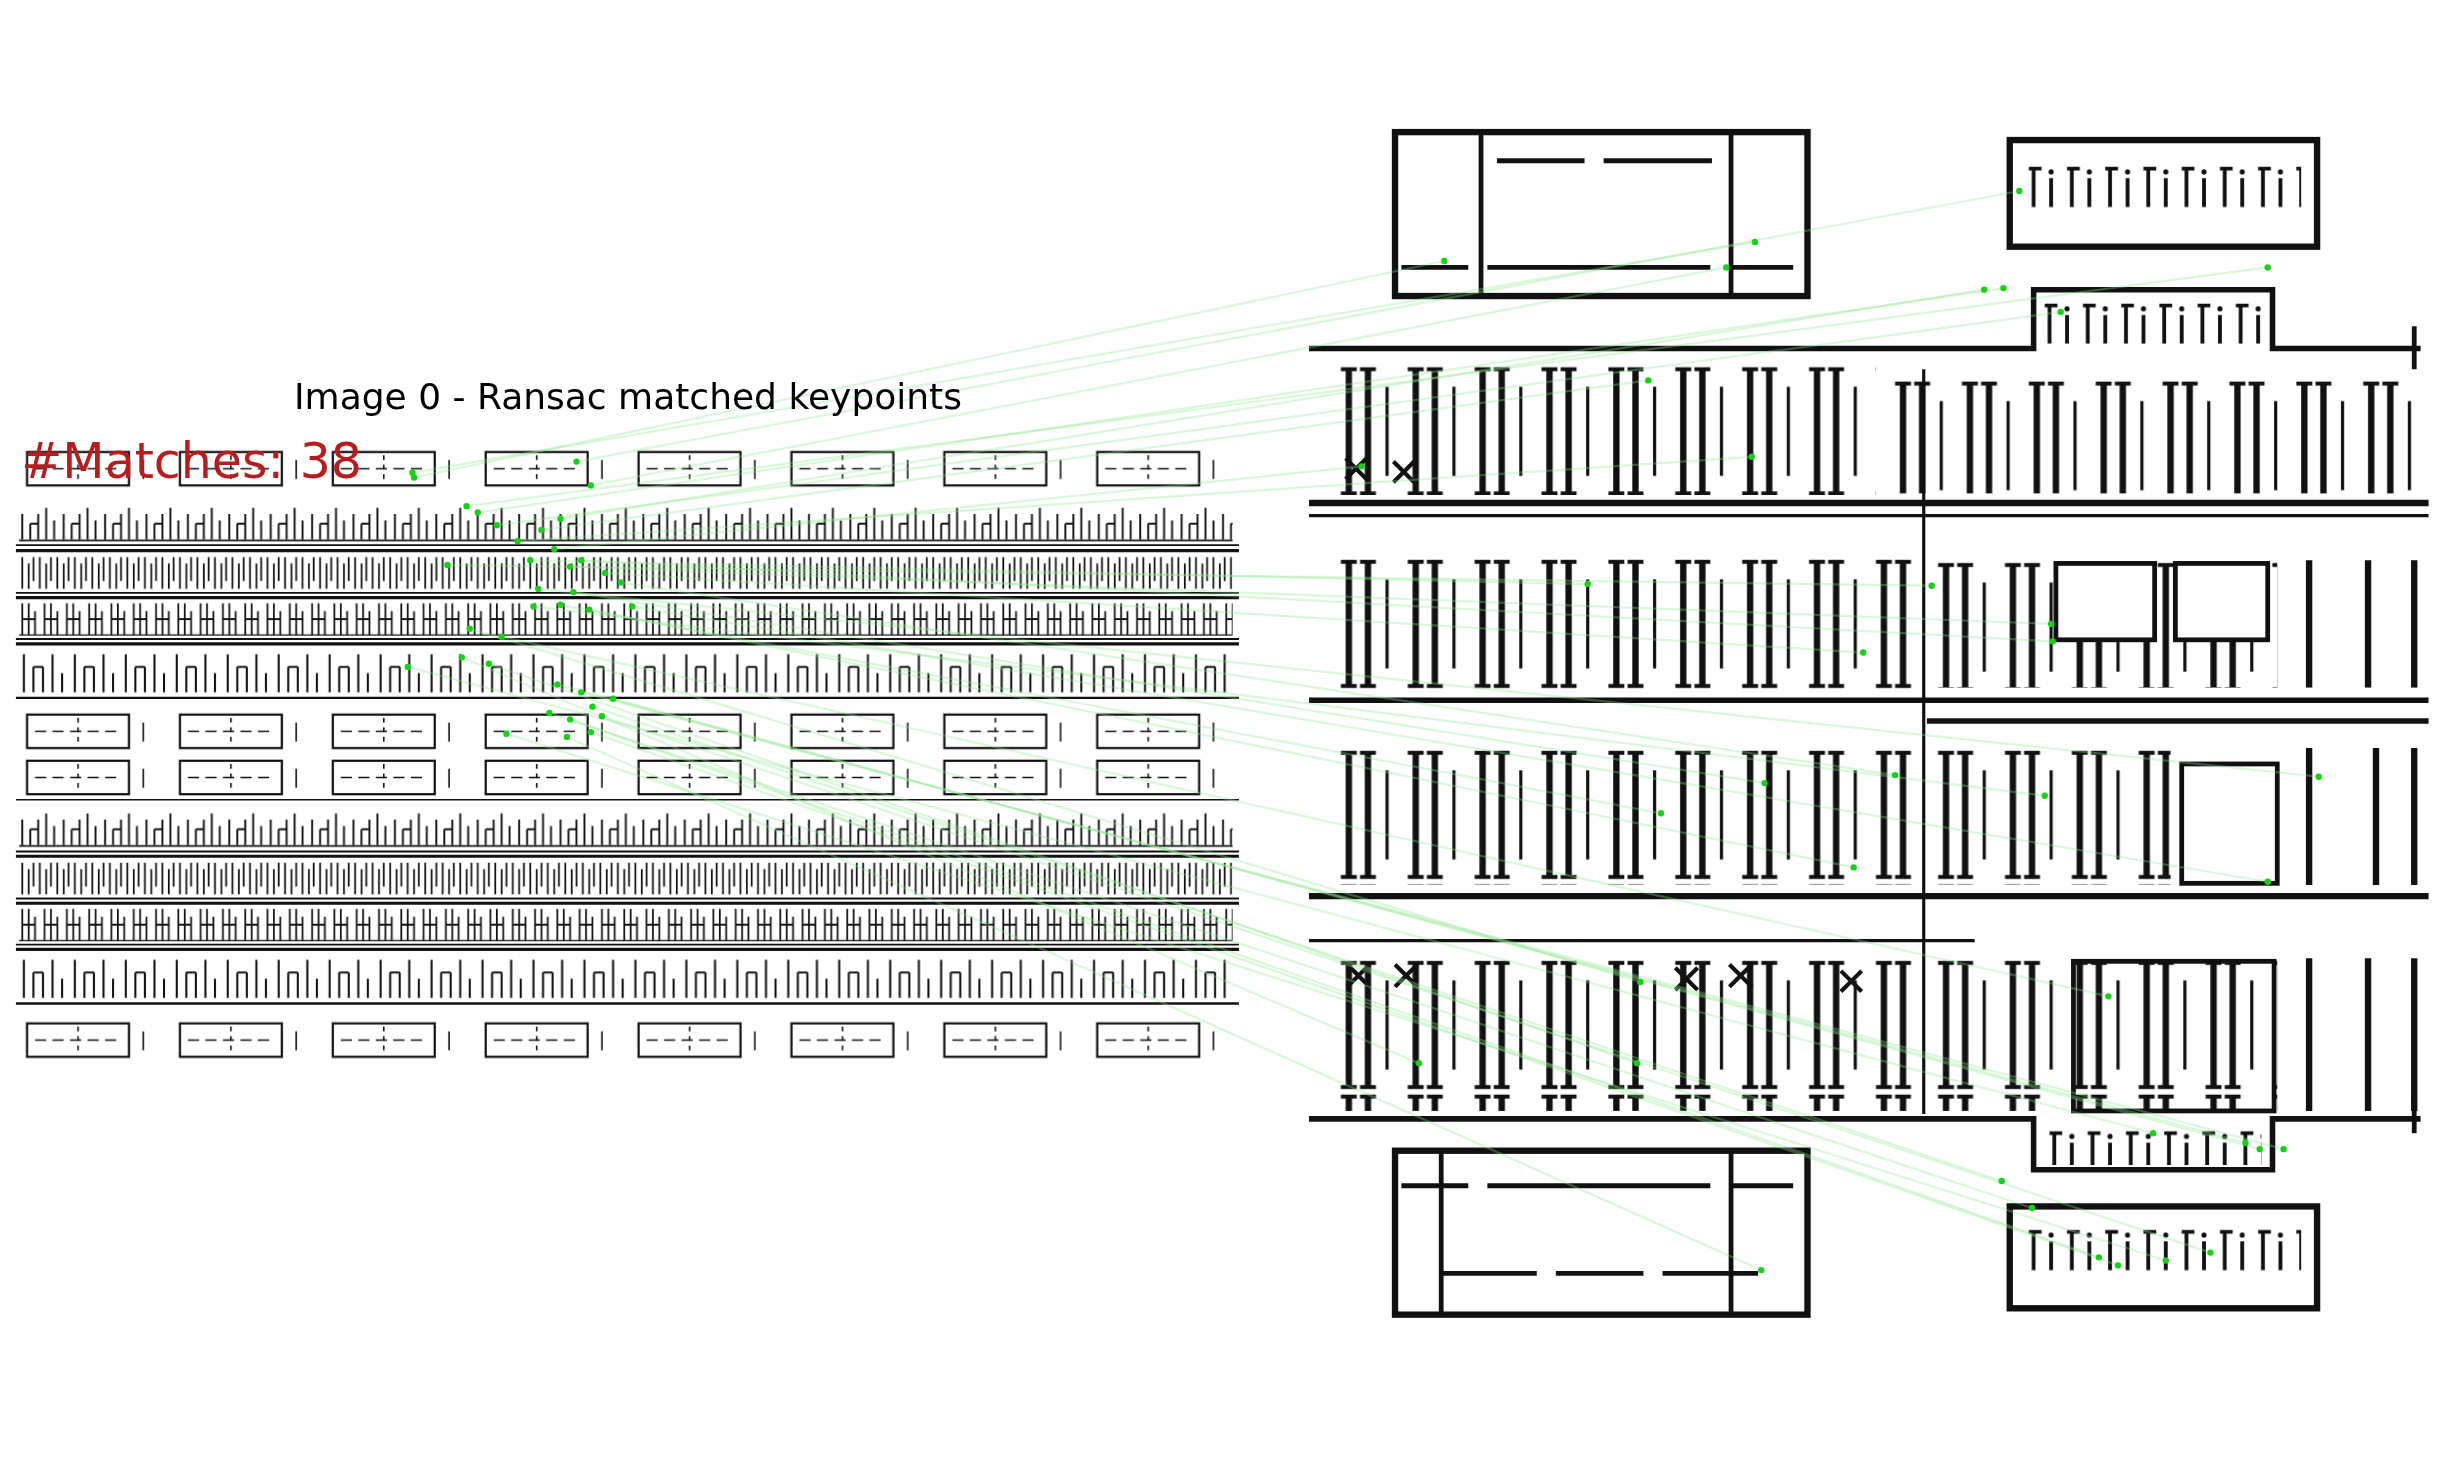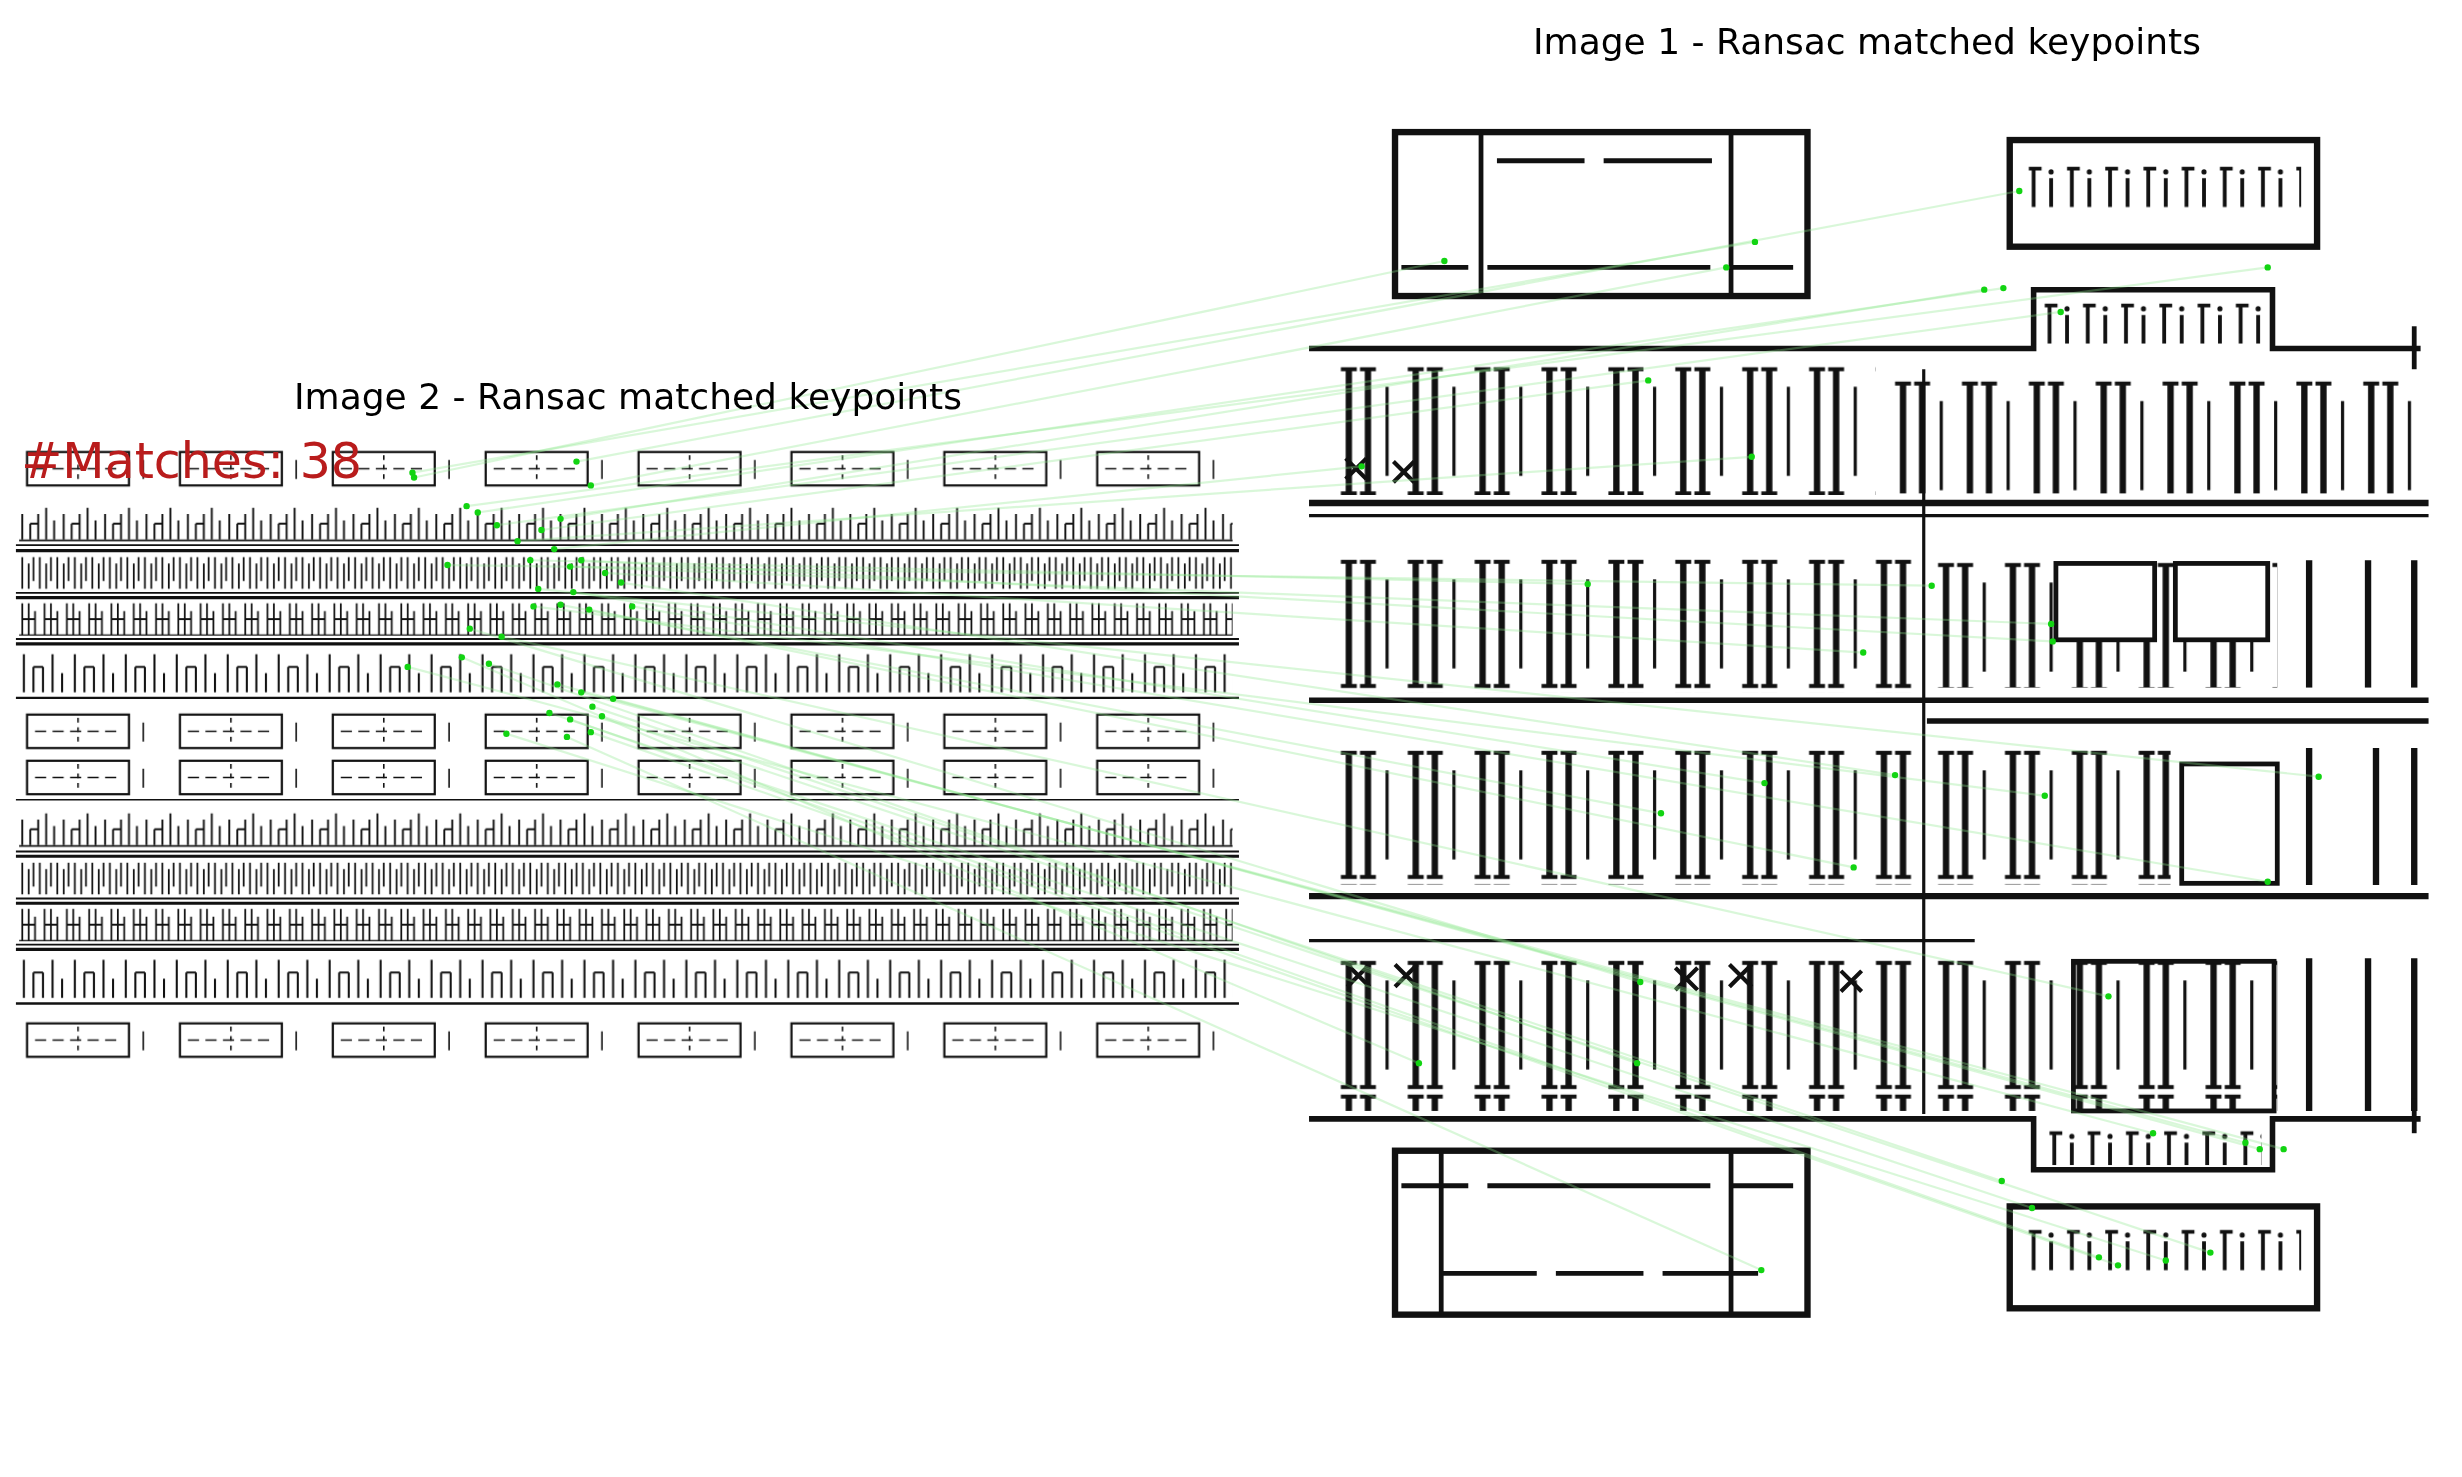--- a/index.html
+++ b/index.html
@@ -340,17 +340,16 @@
         <circle cx="1257" cy="742" r="2" fill="#12d412"></circle>
         <circle cx="1276" cy="759" r="2" fill="#12d412"></circle>
         <circle cx="1388" cy="787" r="2" fill="#12d412"></circle>
         <circle cx="1318" cy="790" r="2" fill="#12d412"></circle>
         <circle cx="1360" cy="792" r="2" fill="#12d412"></circle>
         <circle cx="1330" cy="795" r="2" fill="#12d412"></circle>
         <circle cx="1106" cy="798" r="2" fill="#12d412"></circle>
       </g>
   </svg>
 
-  <div class="title t1">Image 1 - Ransac matched keypoints</div>
-  <div class="title t0">Image 2 - Ransac matched keypoints</div>
+  <div class="title t0">Image 0 - Ransac matched keypoints</div>
   <div class="matches-label">#Matches: 38</div>
 </div>
 
 
 </body></html>

